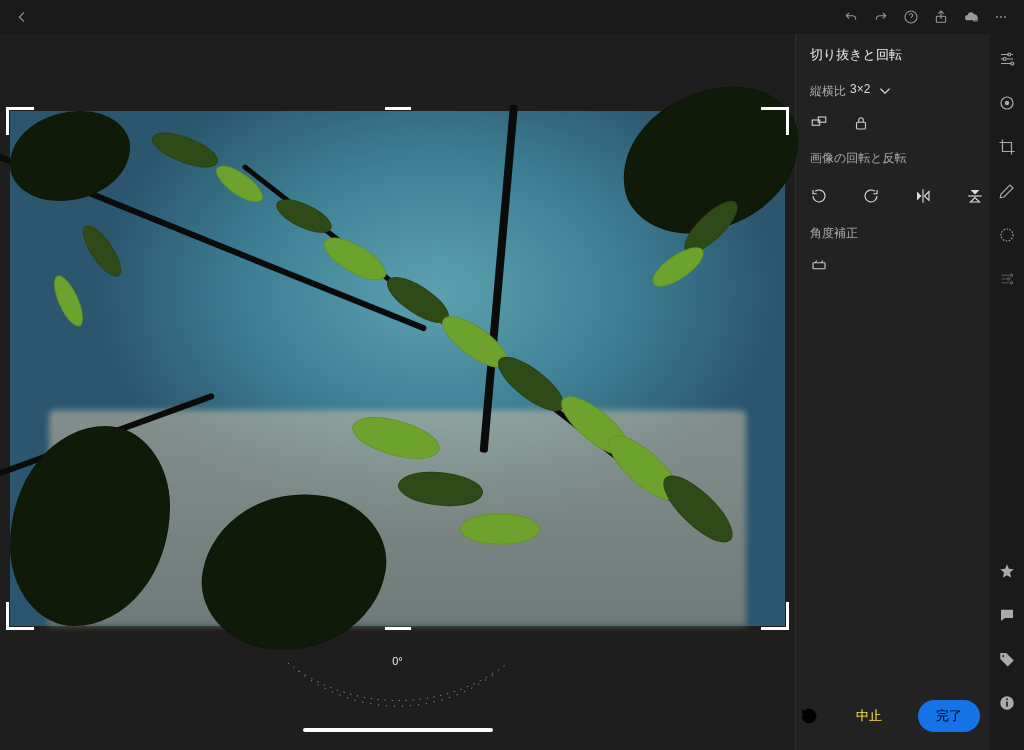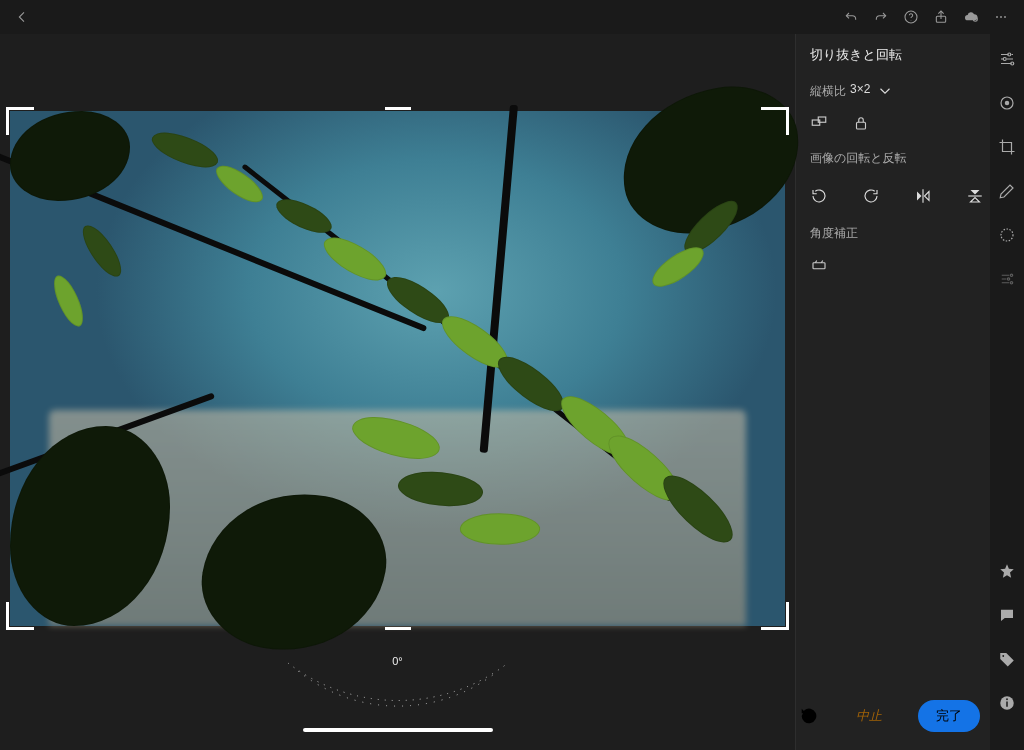--- a/index.html
+++ b/index.html
@@ -67,21 +67,21 @@
   
   .rail { width: 40px; background: #1a1a1a; display: flex; flex-direction: column; align-items: center; padding-top: 14px; gap: 22px; color:#aaa; }
   .rail .t { width: 22px; height: 22px; display:flex; align-items:center; justify-content:center; cursor:pointer; position:relative; }
   .rail .t.active::after { content:""; position:absolute; right:-9px; top:2px; width:2px; height:18px; background:#fff; }
   .rail .flex { flex:1; }
   .rail svg { width:18px; height:18px; stroke: currentColor; fill:none; stroke-width:1.6; }
 
   
   .actions { position: absolute; right: 44px; bottom: 18px; display: flex; align-items: center; gap: 28px; font-size: 13px; }
   .actions .reset { color:#ccc; width:22px; height:22px; display:flex; align-items:center; justify-content:center; cursor:pointer;}
-  .actions .btn-text { color:#a16207; cursor:pointer; padding: 6px 8px; font-style: italic; }
+  .actions .btn-text { color:#fde047; cursor:pointer; padding: 6px 8px; }
   .actions .btn-primary { background:#1473e6; color:#000000; padding:7px 18px; border-radius:16px; cursor:pointer; }
 </style>
 </head>
 <body>
 
 <div class="app">
 
   <div class="topbar">
     <div class="back">
       <svg viewBox="0 0 24 24">

